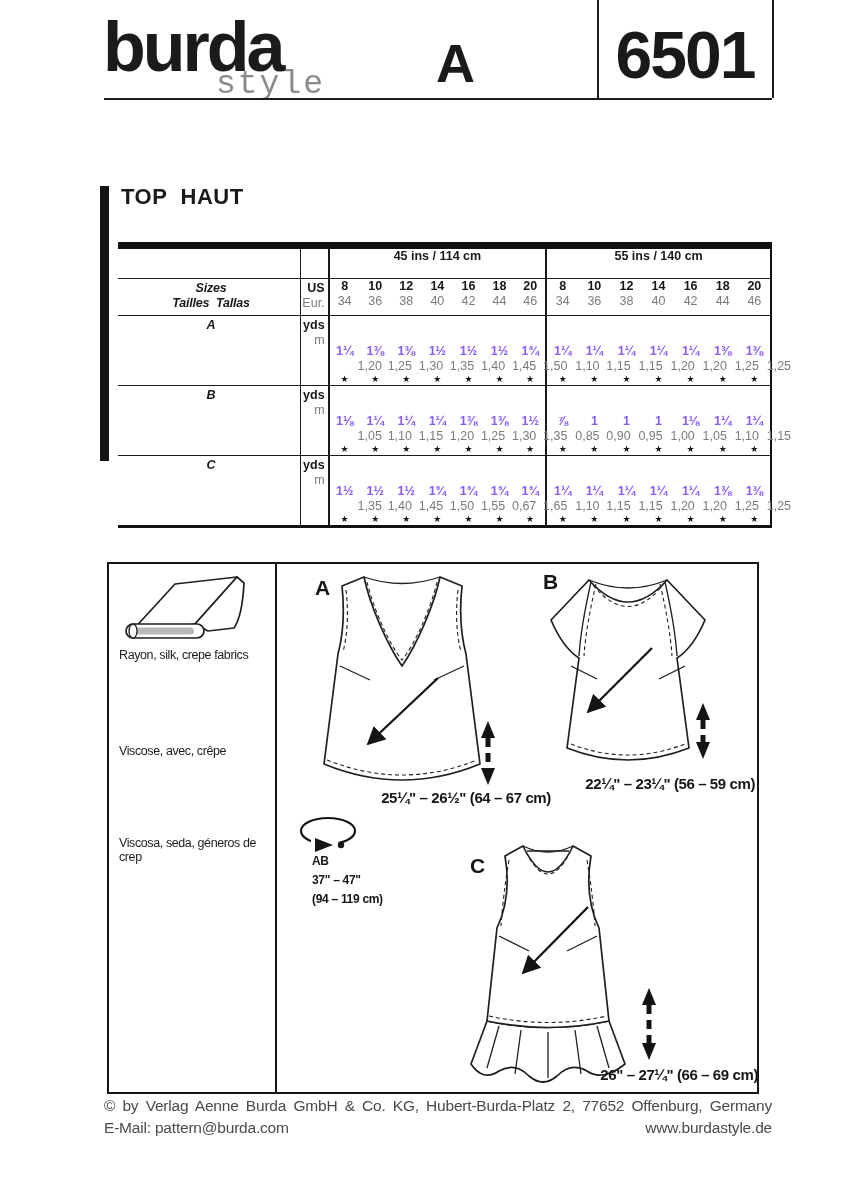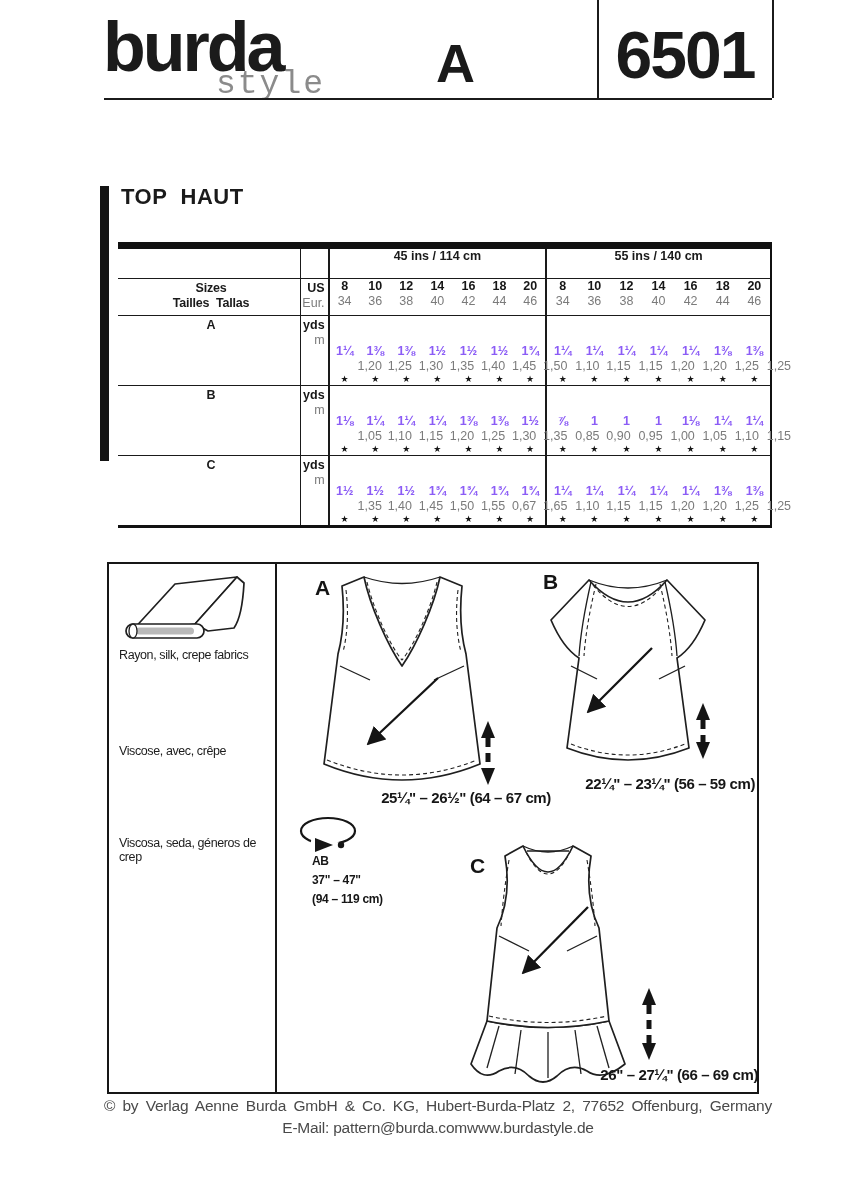--- a/index.html
+++ b/index.html
@@ -26,21 +26,21 @@
   .title-sub b{color:#161616;}
 
   
   .table-wrap{position:absolute;left:118px;top:242px;width:654px;}
   table.yardage{width:100%;border-collapse:collapse;table-layout:fixed;
     border-top:7px solid #111;border-bottom:3px solid #111;border-right:2px solid #111;}
   table.yardage td{padding:0;text-align:center;vertical-align:top;
     border-bottom:1.5px solid #1a1a1a;font-size:12.5px;line-height:15px;}
   table.yardage tbody tr:last-child td{border-bottom:none;}
   .c-lbl{border-right:1.5px solid #1a1a1a;text-align:left;padding:2px 0 0 4px !important;
-         font-weight:700;font-size:13.5px;letter-spacing:-.2px;}
+         font-weight:700;font-size:13.5px;letter-spacing:-.2px;font-style:italic;}
   .c-unit{border-right:2.5px solid #1a1a1a;text-align:right !important;padding:2px 3px 0 0 !important;}
   td.gd{border-right:2.5px solid #1a1a1a;}
   .r-gh td{height:27px;vertical-align:middle;font-size:14.5px;font-weight:700;}
   .r-sz td{height:34px;padding-top:2px;}
   .r-a td,.r-b td{height:52px;padding-top:2px;}
   .r-c td{height:46px;padding-top:2px;}
   .us,.u-top{font-weight:700;color:#161616;}
   .eur,.u-bot{color:#7b7b7b;}
   .yds{font-weight:700;color:#8b5cf6;margin-top:28px;}
   .mval{color:#7b7b7b;line-height:14px;padding-left:28px;}
@@ -69,21 +69,21 @@
   .m-b{left:575px;top:775px;width:180px;text-align:right;}
   .m-c{left:555px;top:1066px;width:203px;text-align:right;}
   .girth{position:absolute;left:297px;top:814px;}
   .ab-block{position:absolute;left:312px;top:852px;font-size:12px;font-weight:700;
             letter-spacing:-.3px;line-height:19px;color:#161616;}
 
   
   .footer-1{position:absolute;left:104px;top:1097px;width:668px;font-size:15.5px;color:#4a4a4a;
             text-align:justify;text-align-last:justify;letter-spacing:-.2px;}
   .footer-2{position:absolute;left:104px;top:1119px;width:668px;display:flex;
-            justify-content:center;font-size:15.5px;color:#4a4a4a;letter-spacing:-.2px;}
+            justify-content:space-between;font-size:15.5px;color:#4a4a4a;letter-spacing:-.2px;}
 
   
   .oline{fill:#fff;stroke:#1f1f1f;stroke-width:1.7;stroke-linejoin:round;}
   .sline{fill:none;stroke:#1f1f1f;stroke-width:1.3;}
   .dline{fill:none;stroke:#222;stroke-width:1.1;stroke-dasharray:4 3;}
   .grain{stroke:#141414;stroke-width:2.3;}
   .dbl-shaft{stroke:#141414;stroke-width:5;stroke-dasharray:9 6;}
   .dbl-head{fill:#141414;}
 </style>
 </head>

